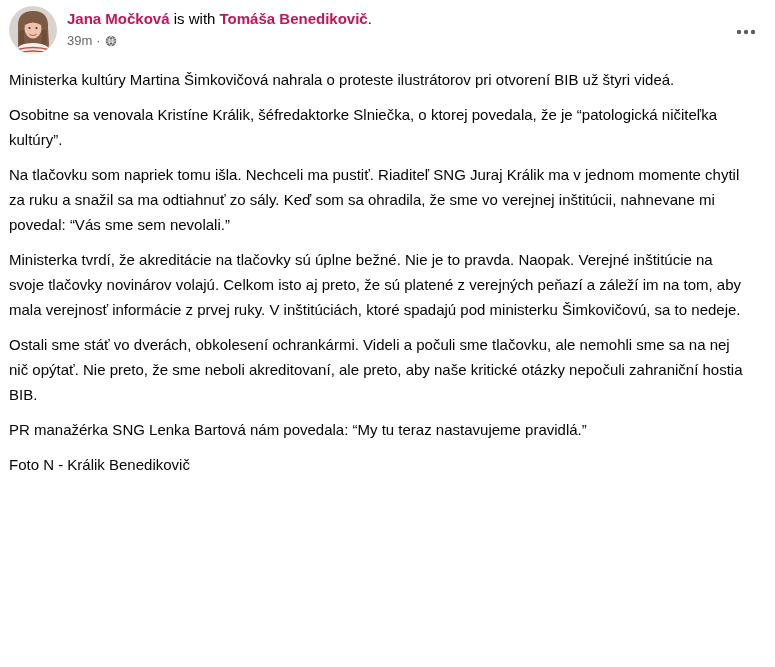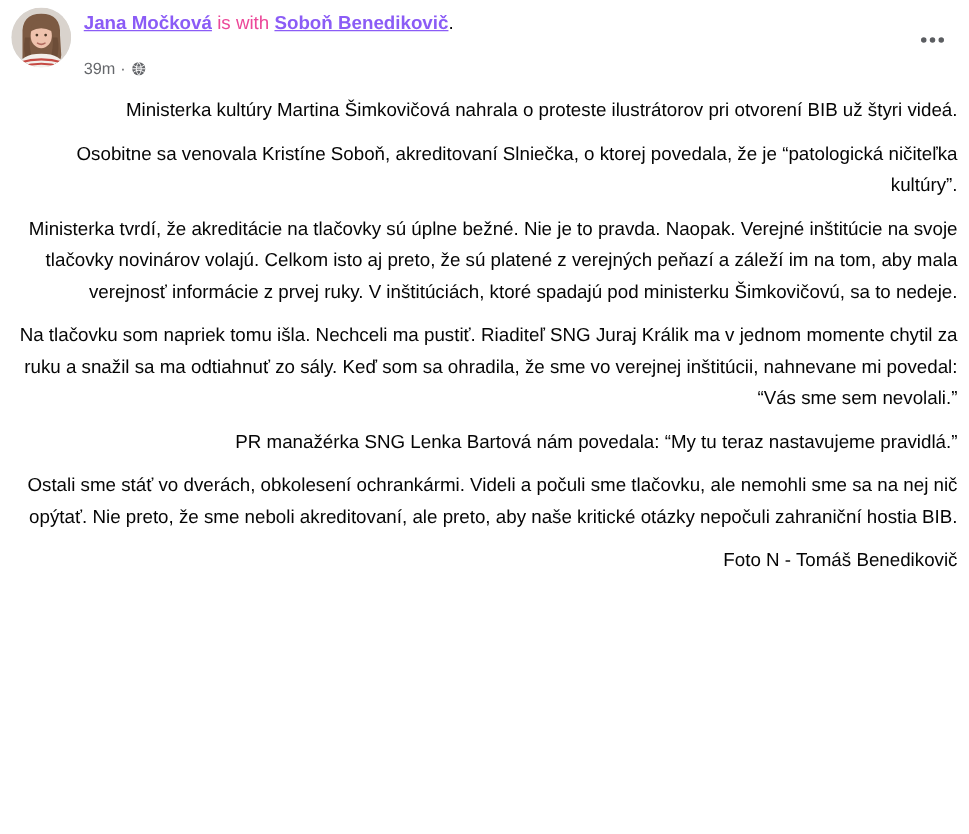--- a/index.html
+++ b/index.html
@@ -15,38 +15,38 @@
   
   .post-header { display: flex; align-items: flex-start; }
   .avatar {
     width: 48px; height: 48px; border-radius: 50%;
     overflow: hidden; flex: 0 0 48px; cursor: pointer; position: relative;
     box-shadow: inset 0 0 0 1px rgba(0,0,0,0.08);
   }
   .avatar svg { display: block; width: 48px; height: 48px; }
   .header-info { flex: 1 1 auto; margin-left: 10px; padding-top: 3px; min-width: 0; }
   .name-line { font-size: 15px; line-height: 20px; color: #050505; }
-  .author, .tagged { font-weight: 700; color: #8b5cf6; cursor: pointer; text-decoration: underline; }
-  .connector { color: #ec4899; font-weight: 400; }
+  .author, .tagged { font-weight: 700; color: #be185d; cursor: pointer; }
+  .connector { color: #000000; font-weight: 400; }
   .name-suffix { color: #050505; }
   .meta-line {
     display: flex; align-items: center; gap: 4px;
-    font-size: 13px; line-height: 17px; color: #65676B; margin-top: 17px;
+    font-size: 13px; line-height: 17px; color: #65676B; margin-top: 3px;
   }
   .timestamp { cursor: pointer; }
   .meta-sep { color: #65676B; }
   .globe { display: inline-flex; align-items: center; }
   .menu-btn {
     background: none; border: none; padding: 6px; margin: 8px 2px 0 8px;
     cursor: pointer; border-radius: 50%; line-height: 0;
   }
 
   
   .post-body { margin-top: 13px; font-size: 15px; line-height: 25px; color: #050505; }
-  .post-body p { margin: 0 0 10px 0; text-align: right; }
+  .post-body p { margin: 0 16px 10px 0; }
   .post-body p:last-child { margin-bottom: 0; }
 </style>
 </head>
 <body>
 
 <div class="post">
 
   <div class="post-header">
 
     <div class="avatar">
@@ -68,21 +68,21 @@
           <path d="M21 28.5 Q24 30.5 27 28.5" stroke="#b06a5e" stroke-width="1.2" fill="none" stroke-linecap="round"></path>
           <path d="M6 48 Q7 37 24 37 Q41 37 42 48 Z" fill="#f3efeb"></path>
           <path d="M7 44 Q24 39 41 44" stroke="#c64a44" stroke-width="1.6" fill="none"></path>
           <path d="M7.5 47.5 Q24 42.5 40.5 47.5" stroke="#c64a44" stroke-width="1.6" fill="none"></path>
         </g>
       </svg>
     </div>
 
     <div class="header-info">
       <div class="name-line">
-        <span class="author">Jana Močková</span><span class="connector"> is with </span><span class="tagged">Soboň Benedikovič</span><span class="name-suffix">.</span>
+        <span class="author">Jana Močková</span><span class="connector"> is with </span><span class="tagged">Tomáša Benedikovič</span><span class="name-suffix">.</span>
       </div>
       <div class="meta-line">
         <span class="timestamp">39m</span>
         <span class="meta-sep">·</span>
         <span class="globe">
           <svg width="12" height="12" viewBox="0 0 16 16" aria-hidden="true">
             <circle cx="8" cy="8" r="7" fill="#65676B"></circle>
             <path d="M1 8 h14 M8 1 a10.5 10.5 0 0 1 0 14 M8 1 a10.5 10.5 0 0 0 0 14 M2.2 4.2 a9 9 0 0 0 11.6 0 M2.2 11.8 a9 9 0 0 1 11.6 0" stroke="#ffffff" stroke-width="1" fill="none"></path>
           </svg>
         </span>
@@ -94,21 +94,21 @@
         <circle cx="5" cy="12" r="2.2" fill="#5b5d61"></circle>
         <circle cx="12" cy="12" r="2.2" fill="#5b5d61"></circle>
         <circle cx="19" cy="12" r="2.2" fill="#5b5d61"></circle>
       </svg>
     </button>
 
   </div>
 
   <div class="post-body">
     <p>Ministerka kultúry Martina Šimkovičová nahrala o proteste ilustrátorov pri otvorení BIB už štyri videá.</p>
-    <p>Osobitne sa venovala Kristíne Soboň, akreditovaní Slniečka, o ktorej povedala, že je “patologická ničiteľka kultúry”.</p>
+    <p>Osobitne sa venovala Kristíne Králik, šéfredaktorke Slniečka, o ktorej povedala, že je “patologická ničiteľka kultúry”.</p>
+    <p>Na tlačovku som napriek tomu išla. Nechceli ma pustiť. Riaditeľ SNG Juraj Králik ma v jednom momente chytil za ruku a snažil sa ma odtiahnuť zo sály. Keď som sa ohradila, že sme vo verejnej inštitúcii, nahnevane mi povedal: “Vás sme sem nevolali.”</p>
     <p>Ministerka tvrdí, že akreditácie na tlačovky sú úplne bežné. Nie je to pravda. Naopak. Verejné inštitúcie na svoje tlačovky novinárov volajú. Celkom isto aj preto, že sú platené z verejných peňazí a záleží im na tom, aby mala verejnosť informácie z prvej ruky. V inštitúciách, ktoré spadajú pod ministerku Šimkovičovú, sa to nedeje.</p>
-    <p>Na tlačovku som napriek tomu išla. Nechceli ma pustiť. Riaditeľ SNG Juraj Králik ma v jednom momente chytil za ruku a snažil sa ma odtiahnuť zo sály. Keď som sa ohradila, že sme vo verejnej inštitúcii, nahnevane mi povedal: “Vás sme sem nevolali.”</p>
+    <p>Ostali sme stáť vo dverách, obkolesení ochrankármi. Videli a počuli sme tlačovku, ale nemohli sme sa na nej nič opýtať. Nie preto, že sme neboli akreditovaní, ale preto, aby naše kritické otázky nepočuli zahraniční hostia BIB.</p>
     <p>PR manažérka SNG Lenka Bartová nám povedala: “My tu teraz nastavujeme pravidlá.”</p>
-    <p>Ostali sme stáť vo dverách, obkolesení ochrankármi. Videli a počuli sme tlačovku, ale nemohli sme sa na nej nič opýtať. Nie preto, že sme neboli akreditovaní, ale preto, aby naše kritické otázky nepočuli zahraniční hostia BIB.</p>
-    <p>Foto N - Tomáš Benedikovič</p>
+    <p>Foto N - Králik Benedikovič</p>
   </div>
 
 </div>
 
 </body></html>

